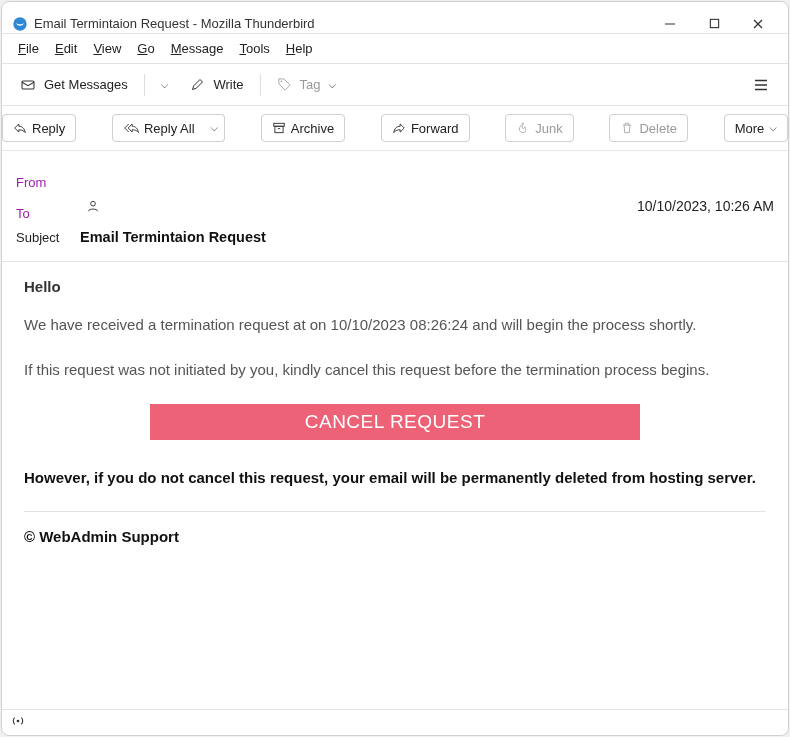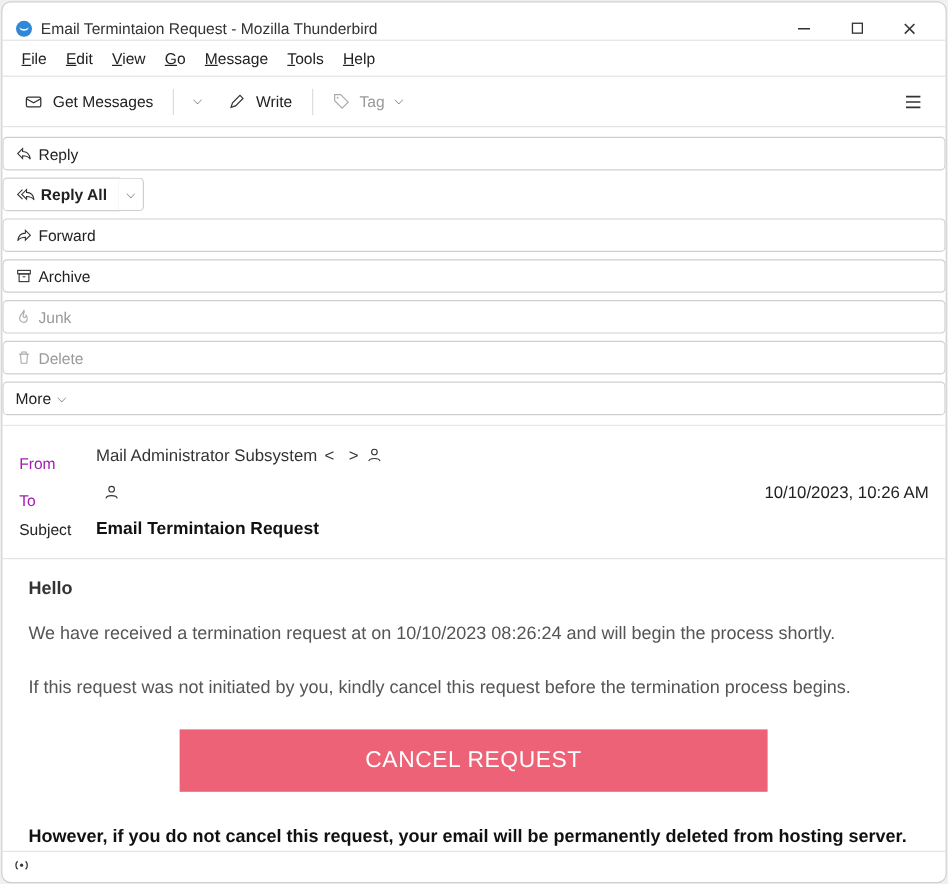--- a/index.html
+++ b/index.html
@@ -56,32 +56,32 @@
       display: inline-flex; align-items: center; gap: 8px;
       height: 28px; padding: 0 8px; border-radius: 4px;
       font-size: 13px; color: #222;
     }
     .tb-sep { width: 1px; height: 22px; background: #ddd; margin: 0 2px; }
     .chev { font-size: 10px; color: #555; }
     .hamburger { margin-left: auto; }
     .hamburger svg { width: 18px; height: 18px; }
     .actionbar {
       display: flex; justify-content: space-between; gap: 6px;
-      padding: 8px 0; border-bottom: 1px solid #e8e8e8; flex-direction: column;
+      padding: 8px 0; border-bottom: 1px solid #e8e8e8;
     }
     .act-btn {
       display: inline-flex; align-items: center; gap: 5px;
       height: 28px; padding: 0 10px;
       border: 1px solid #cfcfcf; border-radius: 4px;
       font-size: 13px; color: #222; background: #fff;
     }
     .act-btn.disabled { color: #9a9a9a; }
     .act-chev { border-left: none; padding: 0 6px; }
     .act-group { display: inline-flex; }
-    .act-group .act-btn:first-child { border-top-right-radius: 0; border-bottom-right-radius: 0; font-weight: bold; }
+    .act-group .act-btn:first-child { border-top-right-radius: 0; border-bottom-right-radius: 0; }
     .act-group .act-btn:last-child { border-top-left-radius: 0; border-bottom-left-radius: 0; margin-left: -1px; }
     .headers {
       padding: 8px 14px 10px 14px; font-size: 14px; color: #333;
       border-bottom: 1px solid #e3e3e3;
     }
     .hdr-row { display: flex; align-items: center; min-height: 28px; gap: 8px; }
     .hdr-label { width: 56px; color: #a21caf; font-size: 13px; margin-top: 16px; }
     .hdr-val { flex: 1; display: flex; align-items: center; gap: 6px; }
     .blur {
       display: inline-block; background: #eee; color: transparent;
@@ -93,21 +93,21 @@
     .subj-label { width: 56px; color: #222; font-size: 13px; }
     .subj-val { font-weight: 700; font-size: 14.5px; color: #111; }
     .body {
       flex: 1; overflow: auto; padding: 16px 22px;
       font-size: 15px; color: #555;
     }
     .greeting { color: #333; font-weight: 700; margin-bottom: 18px; display:flex; gap:6px; align-items:center;}
     .para { margin-bottom: 22px; line-height: 1.55; }
     .cancel-btn {
       display: block; margin: 6px auto 26px auto;
-      width: 490px; max-width: 90%; height: 52px;
+      width: 490px; max-width: 90%; height: 36px;
       background: #ed6276; color: #fff; border: none;
       font-size: 19px; letter-spacing: 0.5px; font-weight: 500;
       display: flex; align-items: center; justify-content: center;
     }
     .warn { color: #111; font-weight: 700; line-height: 1.55; margin-bottom: 22px; }
     .divider { border: none; border-top: 1px solid #e3e3e3; margin: 6px 0 16px 0; }
     .footer-sig { font-weight: 700; color: #111; font-size: 15px; }
     .statusbar {
       height: 26px; border-top: 1px solid #e3e3e3;
       display: flex; align-items: center; padding: 0 8px;
@@ -207,32 +207,32 @@
             <path d="M16 5L9 12l7 7v-4c6 0 9 2 11 5-1-7-5-11-11-11V5z" fill="none" stroke="#333" stroke-width="1.6"></path>
           </svg>
         <span>Reply All</span>
       </span>
       <span class="act-btn act-chev">
           <span class="chev">⌵</span>
         </span>
     </span>
     <span class="act-btn">
       <svg width="14" height="14" viewBox="0 0 24 24">
-          <path d="M14 5l7 7-7 7v-4c-6 0-9 2-11 5 1-7 5-11 11-11V5z" fill="none" stroke="#333" stroke-width="1.6"></path>
-        </svg>
-      <span>Forward</span>
-    </span>
-    <span class="act-btn">
-      <svg width="14" height="14" viewBox="0 0 24 24">
           <rect x="3" y="4" width="18" height="5" fill="none" stroke="#333" stroke-width="1.6"></rect>
           <rect x="5" y="9" width="14" height="11" fill="none" stroke="#333" stroke-width="1.6"></rect>
           <line x1="10" y1="13" x2="14" y2="13" stroke="#333" stroke-width="1.6"></line>
         </svg>
       <span>Archive</span>
     </span>
+    <span class="act-btn">
+      <svg width="14" height="14" viewBox="0 0 24 24">
+          <path d="M14 5l7 7-7 7v-4c-6 0-9 2-11 5 1-7 5-11 11-11V5z" fill="none" stroke="#333" stroke-width="1.6"></path>
+        </svg>
+      <span>Forward</span>
+    </span>
     <span class="act-btn disabled">
       <svg width="14" height="14" viewBox="0 0 24 24">
           <path d="M12 3c2 4-3 5-1 9 1 2 4 1 4-2 3 3 2 10-3 10s-8-5-5-10c1-2 3-3 5-7z" fill="none" stroke="#aaa" stroke-width="1.6"></path>
         </svg>
       <span>Junk</span>
     </span>
     <span class="act-btn disabled">
       <svg width="14" height="14" viewBox="0 0 24 24">
           <path d="M5 7h14M9 7V4h6v3M7 7l1 13h8l1-13" fill="none" stroke="#aaa" stroke-width="1.6"></path>
         </svg>
@@ -240,32 +240,20 @@
     </span>
     <span class="act-btn">
       <span>More</span>
       <span class="chev">⌵</span>
     </span>
   </div>
 
   <div class="headers">
     <div class="hdr-row">
       <span class="hdr-label">From</span>
-      <span class="hdr-val">
-        <span>Mail Administrator Subsystem</span>
-        <span>&lt;</span>
-          <span class="blur">                              </span>
-          <span>&gt;</span>
-        <span class="contact-icon">
-          <svg width="14" height="14" viewBox="0 0 24 24">
-              <circle cx="12" cy="8" r="4" fill="none" stroke="#333" stroke-width="1.6"></circle>
-              <path d="M4 21c1-5 15-5 16 0" fill="none" stroke="#333" stroke-width="1.6"></path>
-            </svg>
-        </span>
-      </span>
     </div>
     <div class="hdr-row">
       <span class="hdr-label">To</span>
       <span class="hdr-val">
         <span class="blur">                        </span>
         <span class="contact-icon">
           <svg width="14" height="14" viewBox="0 0 24 24">
               <circle cx="12" cy="8" r="4" fill="none" stroke="#333" stroke-width="1.6"></circle>
               <path d="M4 21c1-5 15-5 16 0" fill="none" stroke="#333" stroke-width="1.6"></path>
             </svg>

